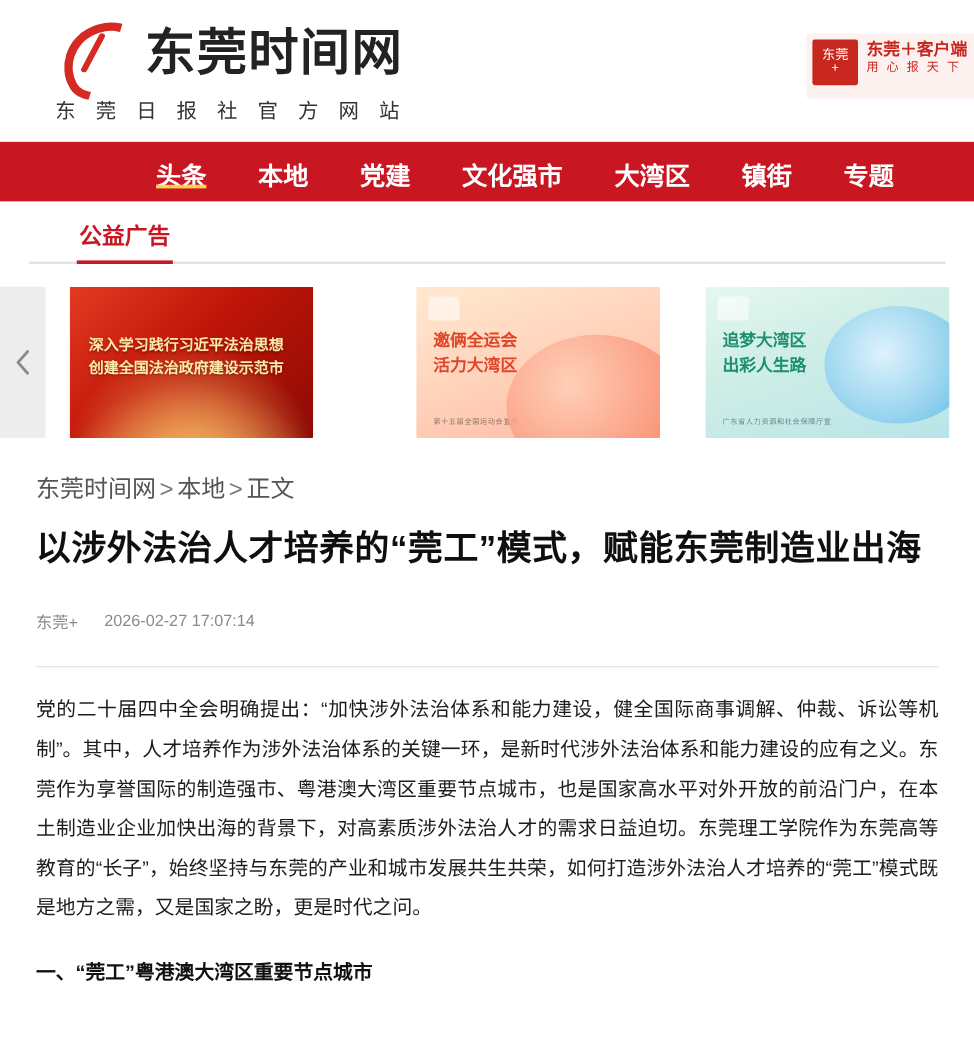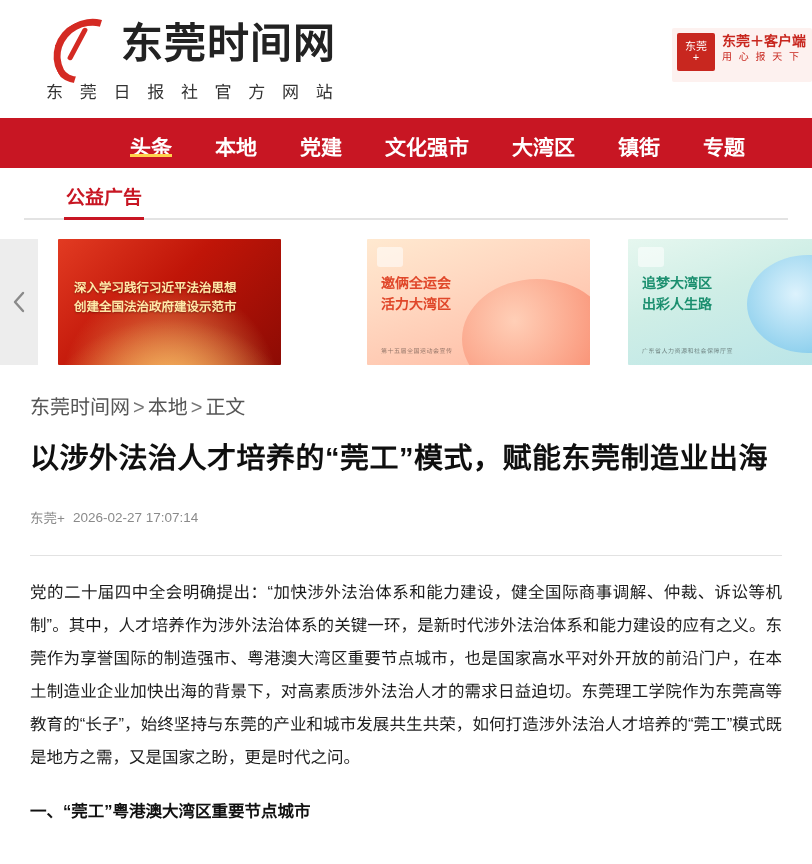--- a/index.html
+++ b/index.html
@@ -197,21 +197,20 @@
     overflow: hidden;
   }
   .ad-card {
     width: 203px;
     height: 126px;
     flex: 0 0 auto;
     position: relative;
     overflow: hidden;
     border-radius: 1px;
     cursor: pointer;
-    padding-left: 20px;
   }
   .ad1 {
     background:
       radial-gradient(circle at 50% 120%, rgba(255,210,120,.85) 0%, rgba(215,40,25,0) 58%),
       linear-gradient(135deg, #e23b22 0%, #c01508 45%, #8d0b04 100%);
   }
   .ad1::before {
     content: "";
     position: absolute;
     left: -10%;
@@ -318,21 +317,21 @@
     font-weight: bold;
     color: #0f0f0f;
     letter-spacing: .5px;
   }
   .meta {
     margin-top: 28px;
     font-size: 13.5px;
     color: #8a8a8a;
     display: flex;
     align-items: center;
-    gap: 8px;
+    gap: 22px;
   }
   .divider {
     margin-top: 28px;
     border-top: 1px solid #e2e2e2;
   }
   .body-text {
     margin-top: 20px;
     font-size: 16.5px;
     line-height: 2.0;
     color: #1c1c1c;

